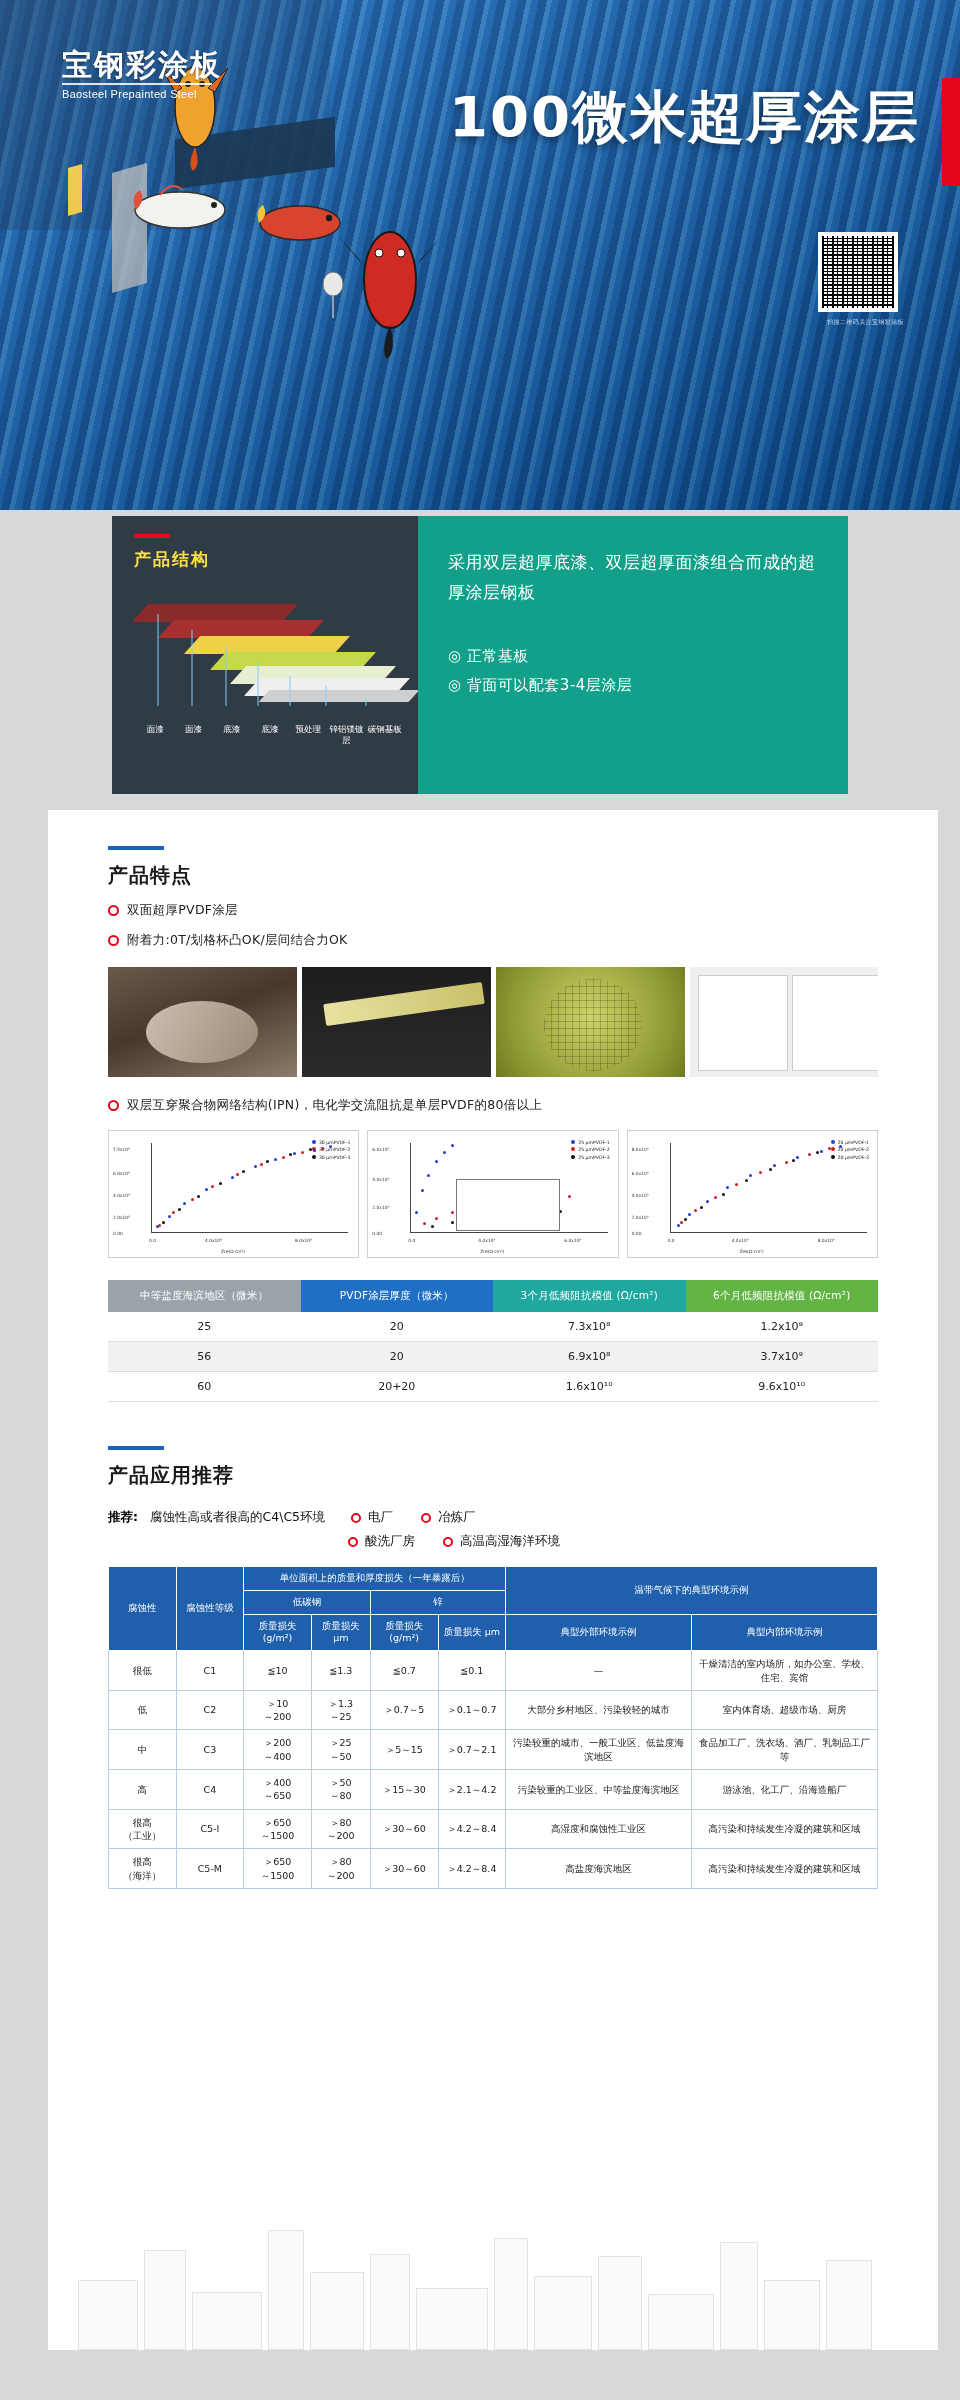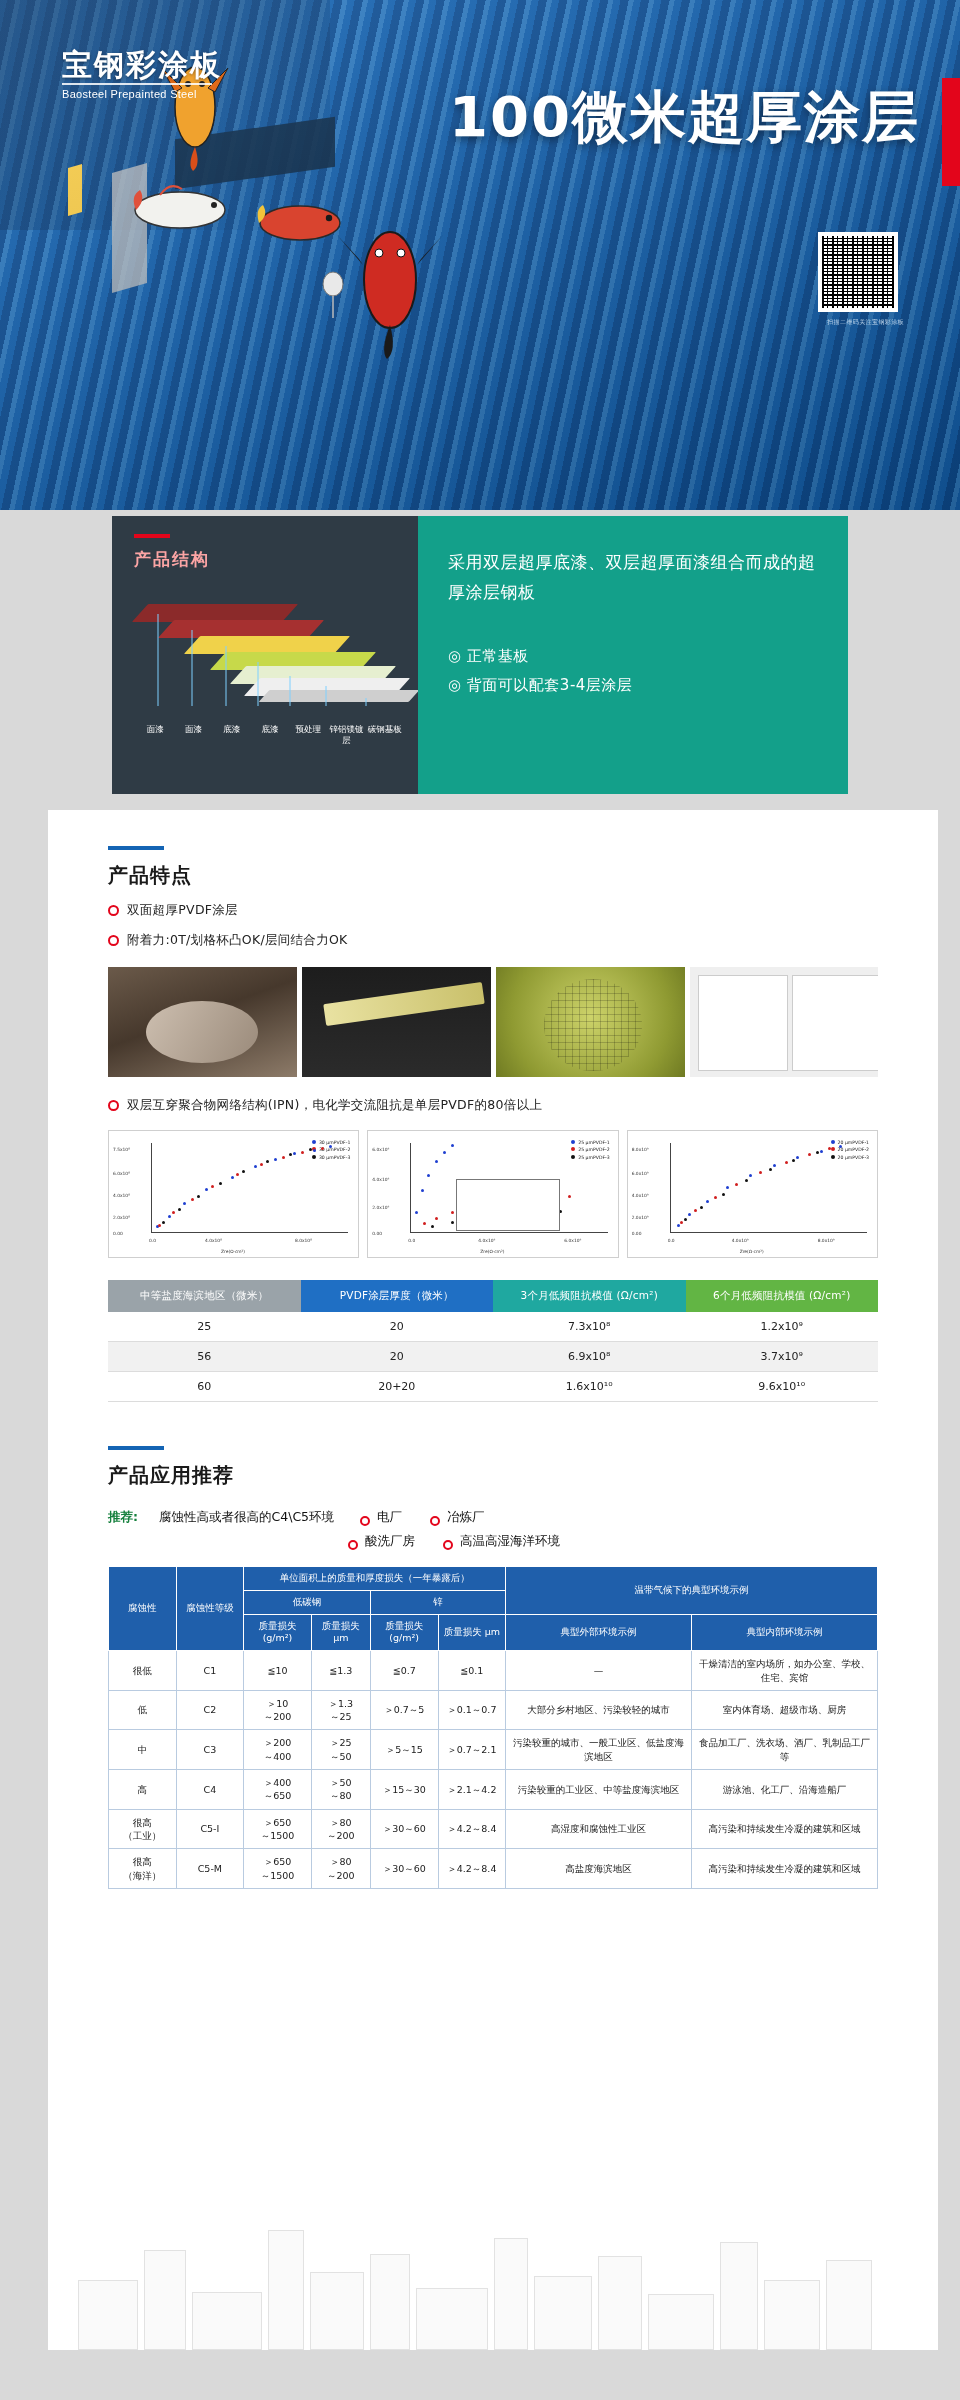--- a/index.html
+++ b/index.html
@@ -90,21 +90,21 @@
   
   .struct {
     position:absolute; left:0; top:516px; width:960px; height:278px;
   }
   .struct-left{
     position:absolute; left:112px; top:0; width:306px; height:278px;
     background:#2f3b45;
   }
   .struct-left-red{ position:absolute; left:22px; top:18px; width:36px; height:4px; background:#e3051b;}
   .struct-title{
-    position:absolute; left:22px; top:32px; color:#fca5a5; font-size:17px; font-weight:bold; letter-spacing:2px;
+    position:absolute; left:22px; top:32px; color:#fde047; font-size:17px; font-weight:bold; letter-spacing:2px;
   }
   .layers{ position:absolute; left:28px; top:78px; width:250px; height:120px; }
   .layer{
     position:absolute; height:18px; transform:skewX(-42deg); border-radius:1px;
   }
   .lbls{
     position:absolute; left:24px; top:208px; width:268px; display:flex; gap:0;
     justify-content:space-between;
   }
   .lbls span{ color:#fff; font-size:8.5px; width:40px; text-align:center; line-height:1.3;}
@@ -164,23 +164,23 @@
   .tblA tr.alt td{ background:#f1f1f1; }
   
   .tblB{ width:100%; border-collapse:collapse; margin-top:16px; font-size:9.5px; color:#1a1a1a;}
   .tblB th{
     background:#1f5fab; color:#fff; font-weight:normal; border:1px solid #ffffff; padding:5px 3px; text-align:center; line-height:1.35;
   }
   .tblB td{
     border:1px solid #b9cbe0; padding:6px 4px; text-align:center; line-height:1.4; background:#fff;
   }
   .rec-row{ display:flex; align-items:center; margin-top:20px; flex-wrap:wrap; }
-  .rec-label{ font-size:12.5px; color:#15803d; font-weight:bold; margin-right:21px;}
+  .rec-label{ font-size:12.5px; color:#000000; font-weight:bold; margin-right:12px;}
   .rec-text{ font-size:12.5px; color:#111; margin-right:26px;}
-  .rec-item{ display:flex; align-items:flex-end; gap:7px; margin-right:28px; font-size:12.5px; color:#111;}
+  .rec-item{ display:flex; align-items:center; gap:7px; margin-right:28px; font-size:12.5px; color:#111;}
   .rec-dot{ width:10px;height:10px;border-radius:50%;border:2.5px solid #e3051b;flex:none;}
   
   .skyline{ position:absolute; left:0; bottom:0; width:864px; height:150px; overflow:hidden;}
   .bld{ position:absolute; bottom:0; border:1px solid #e2e2e2; background:#fafafa;}
 </style>
 </head>
 <body>
 
 <div class="page">
 

